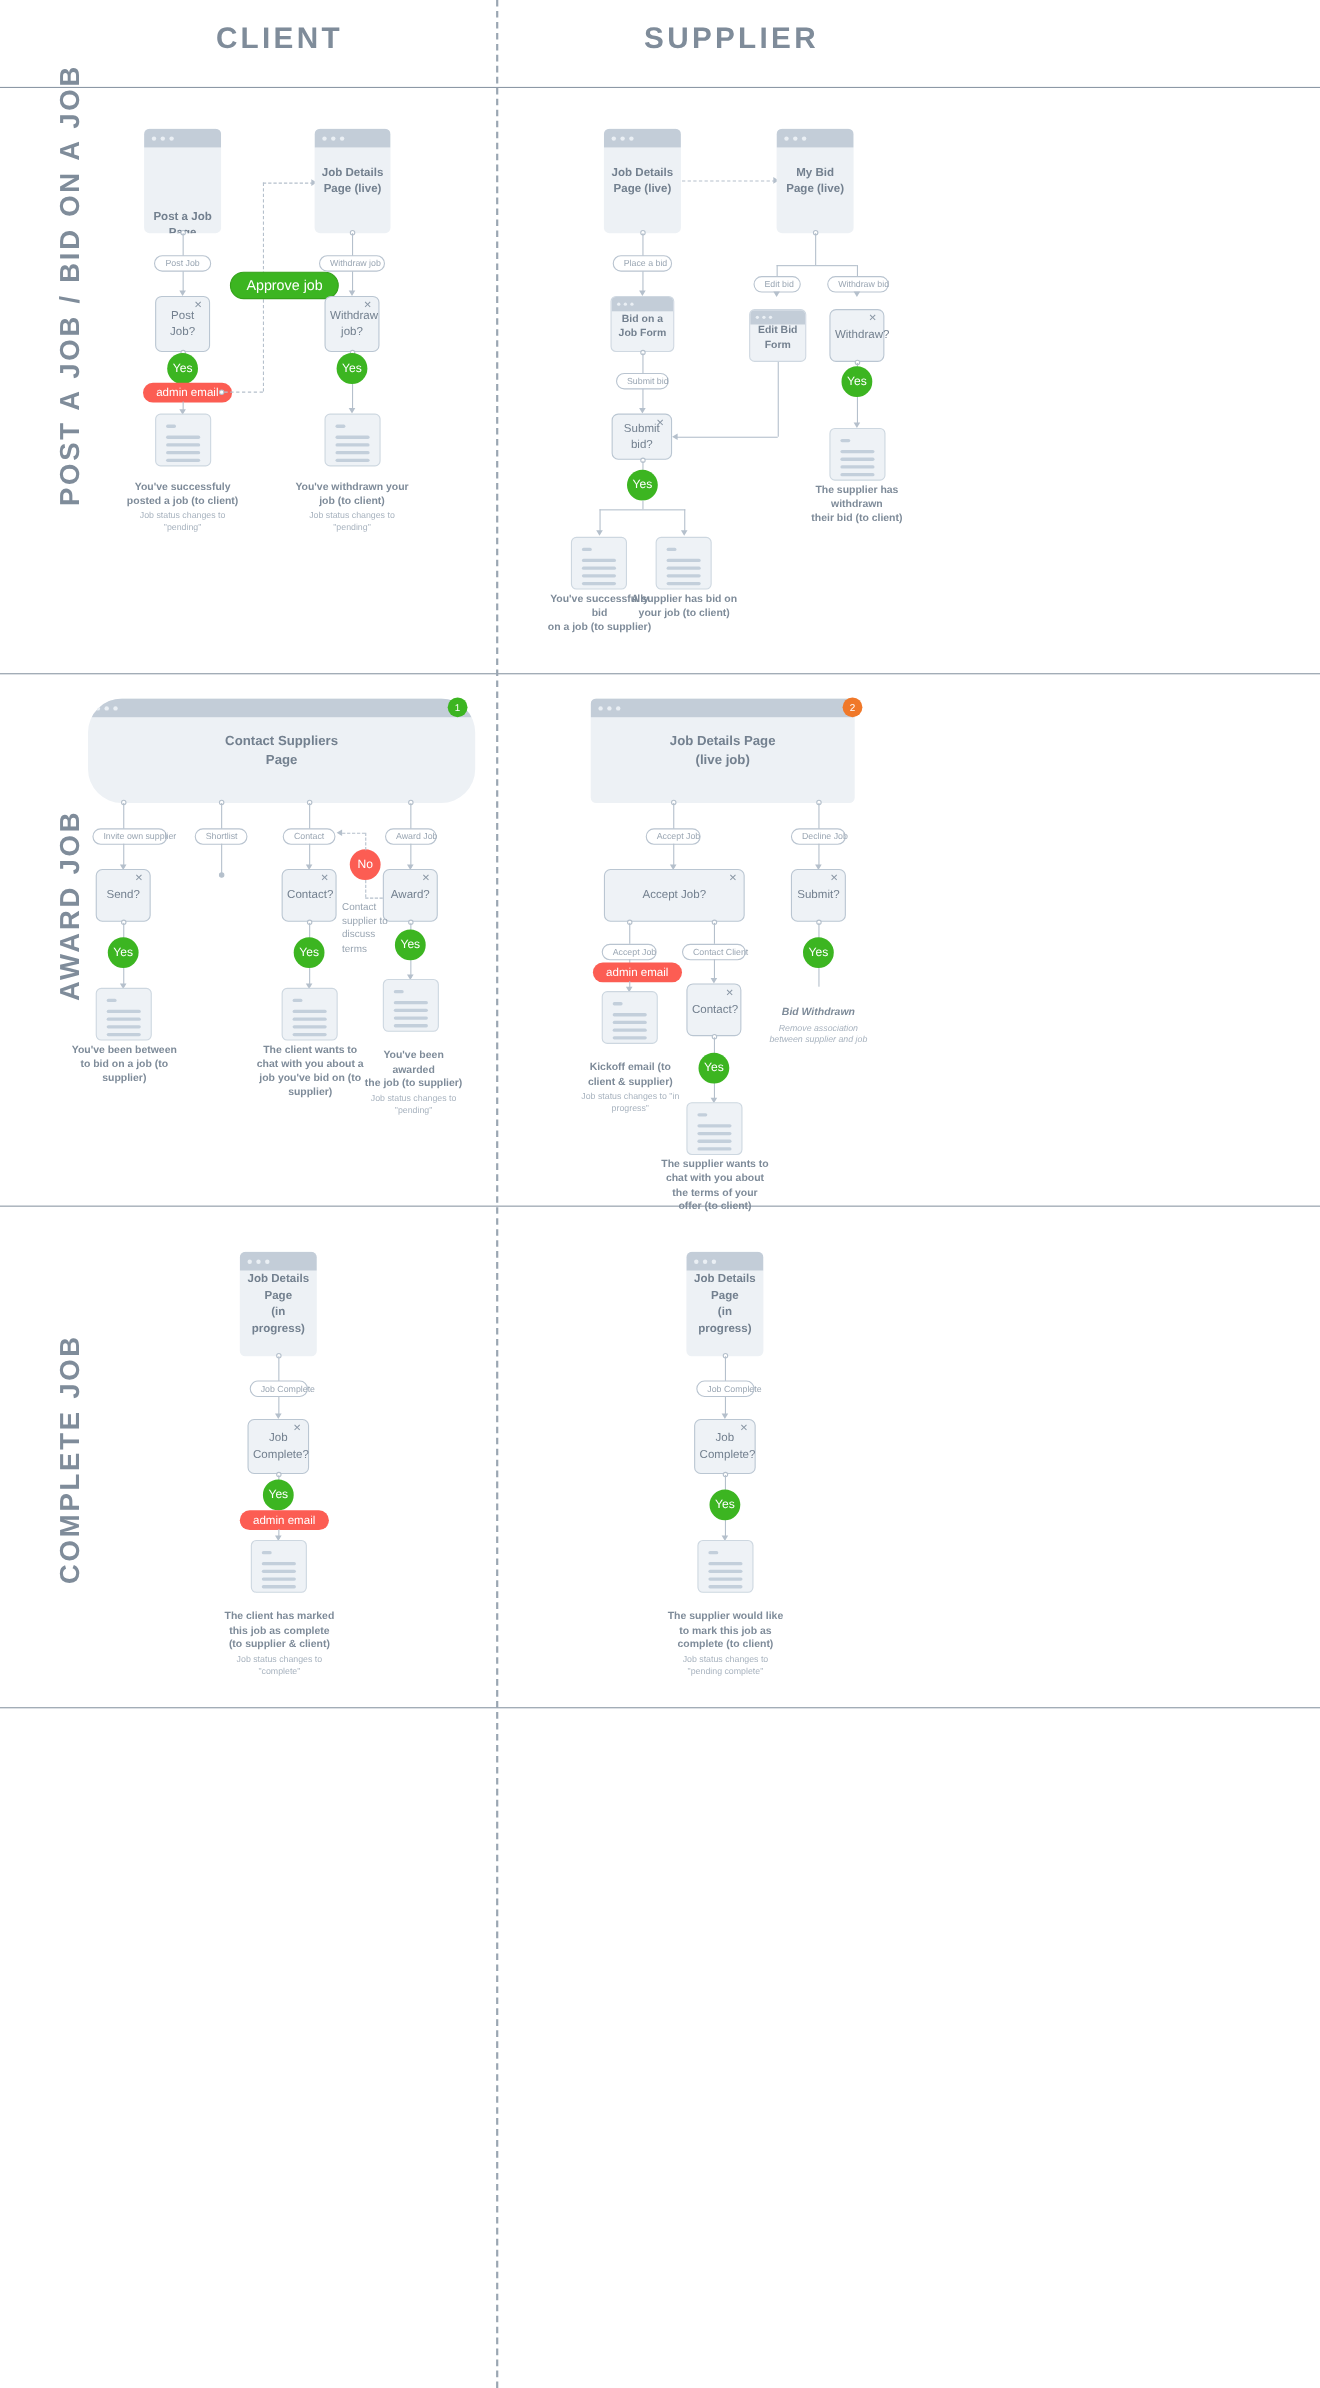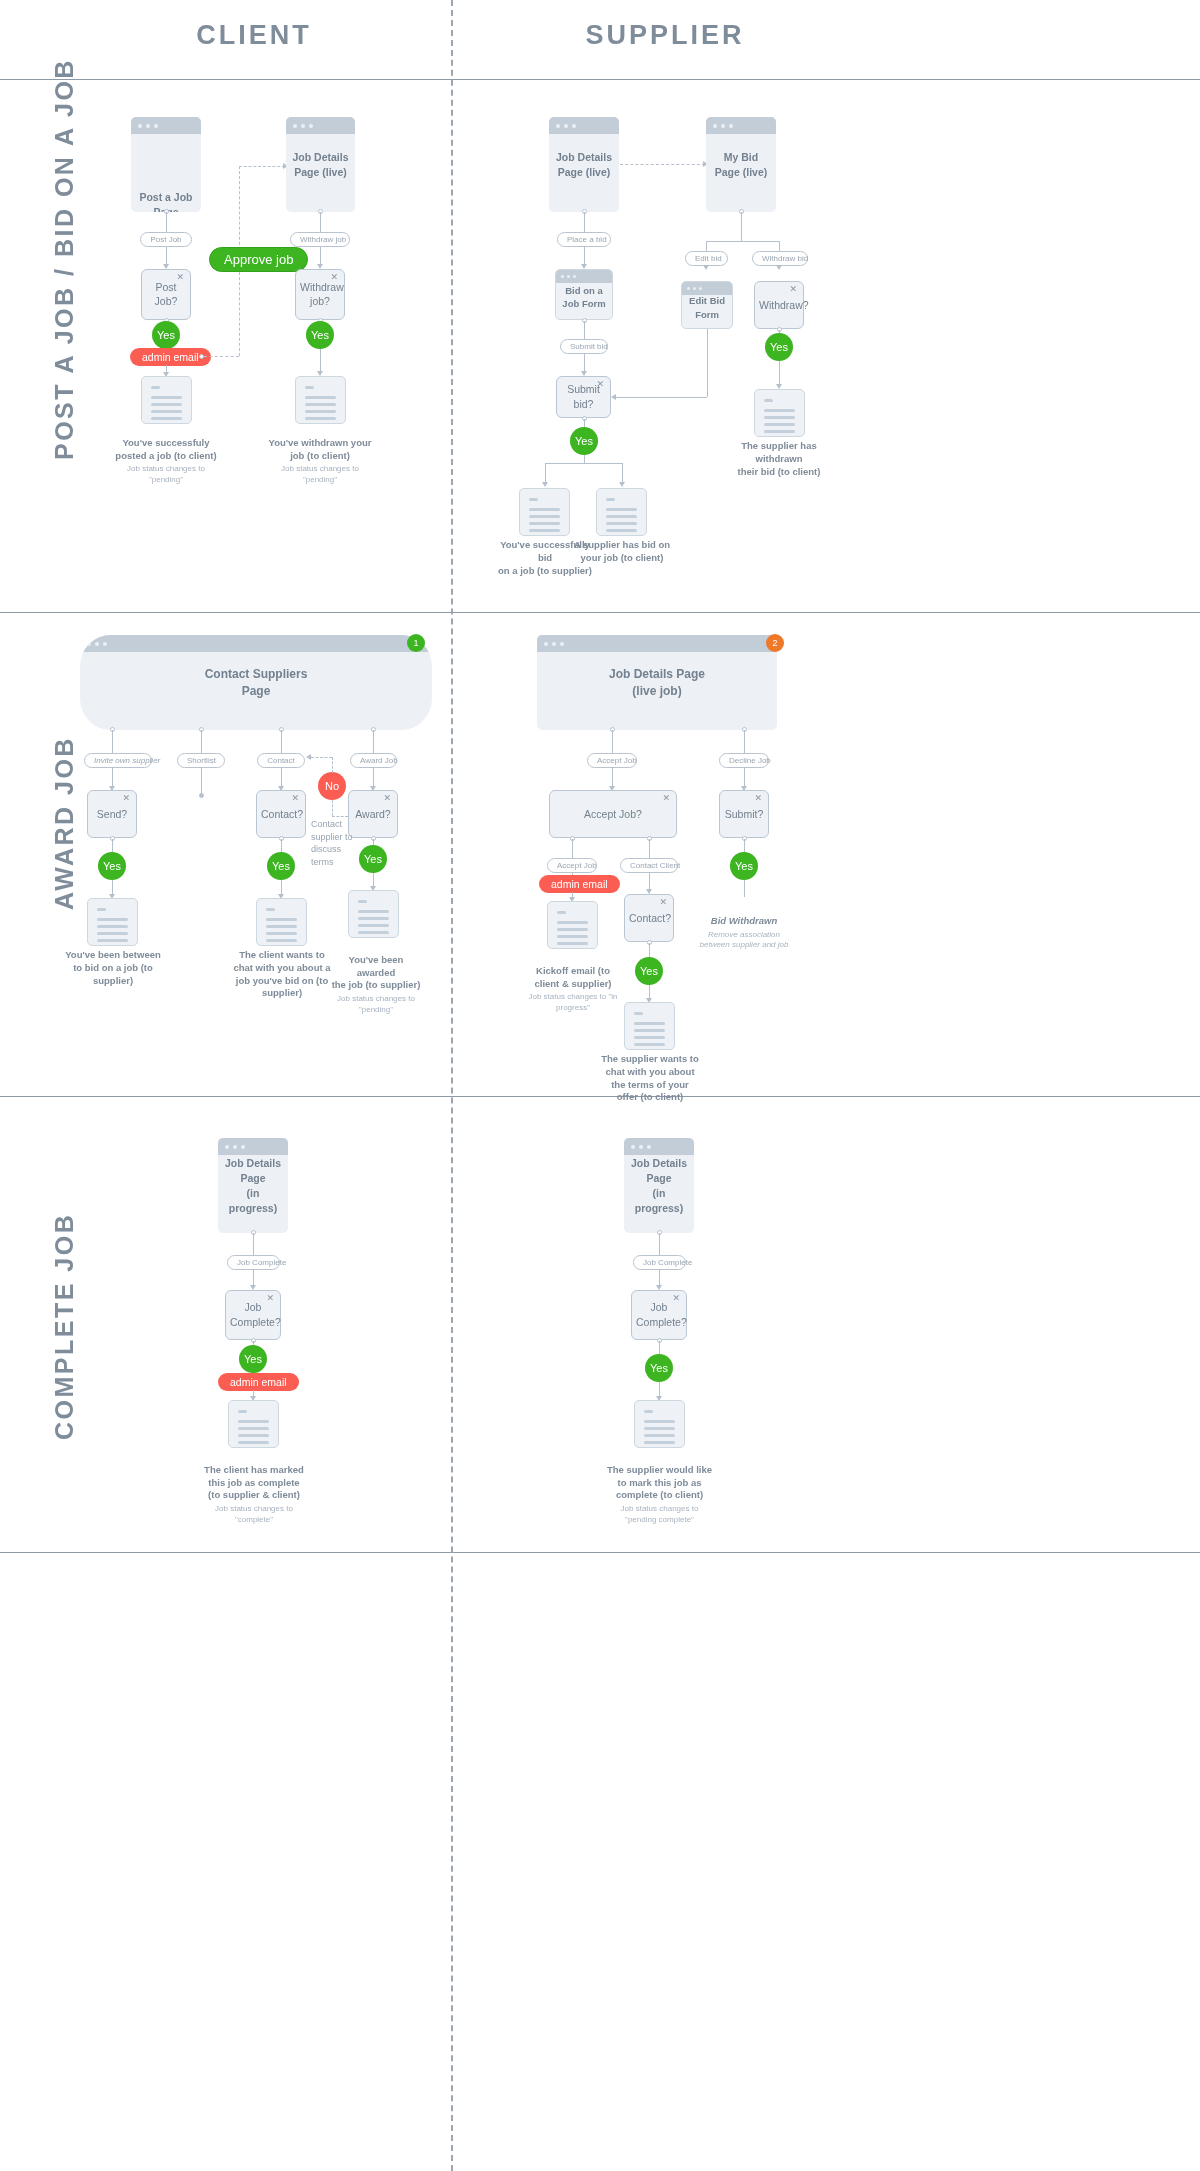--- a/index.html
+++ b/index.html
@@ -402,21 +402,21 @@
         <i></i>
         <i></i>
       </div>
     <div class="wtitle" style="white-space:pre-line;">Contact Suppliers
 Page</div>
   </div>
   <div class="numchip" style="left:407px; top:634px; background:#3cb521;">1</div>
 
   <div class="dot" style="left:109.5px; top:727px;"></div>
   <div class="ln v" style="left:112px; top:730px; height:28px;"></div>
-  <div class="pill" style="left:84px; top:753px; width:68px;font-style:italic;">Invite own supplier</div>
+  <div class="pill" style="left:84px; top:753px; width:68px;">Invite own supplier</div>
   <div class="ln v" style="left:112px; top:767px; height:22px;"></div>
   <div class="arrow" style="left:108.5px; top:786px;"></div>
 
   <div class="dot" style="left:198.5px; top:727px;"></div>
   <div class="ln v" style="left:201px; top:730px; height:28px;"></div>
   <div class="pill" style="left:177px; top:753px; width:48px;">Shortlist</div>
   <div class="ln v" style="left:201px; top:767px; height:28px;"></div>
   <div class="dot" style="left:198.5px; top:793px; border-color:#b5c0cc; background:#b5c0cc;"></div>
 
   <div class="dot" style="left:278.5px; top:727px;"></div>

